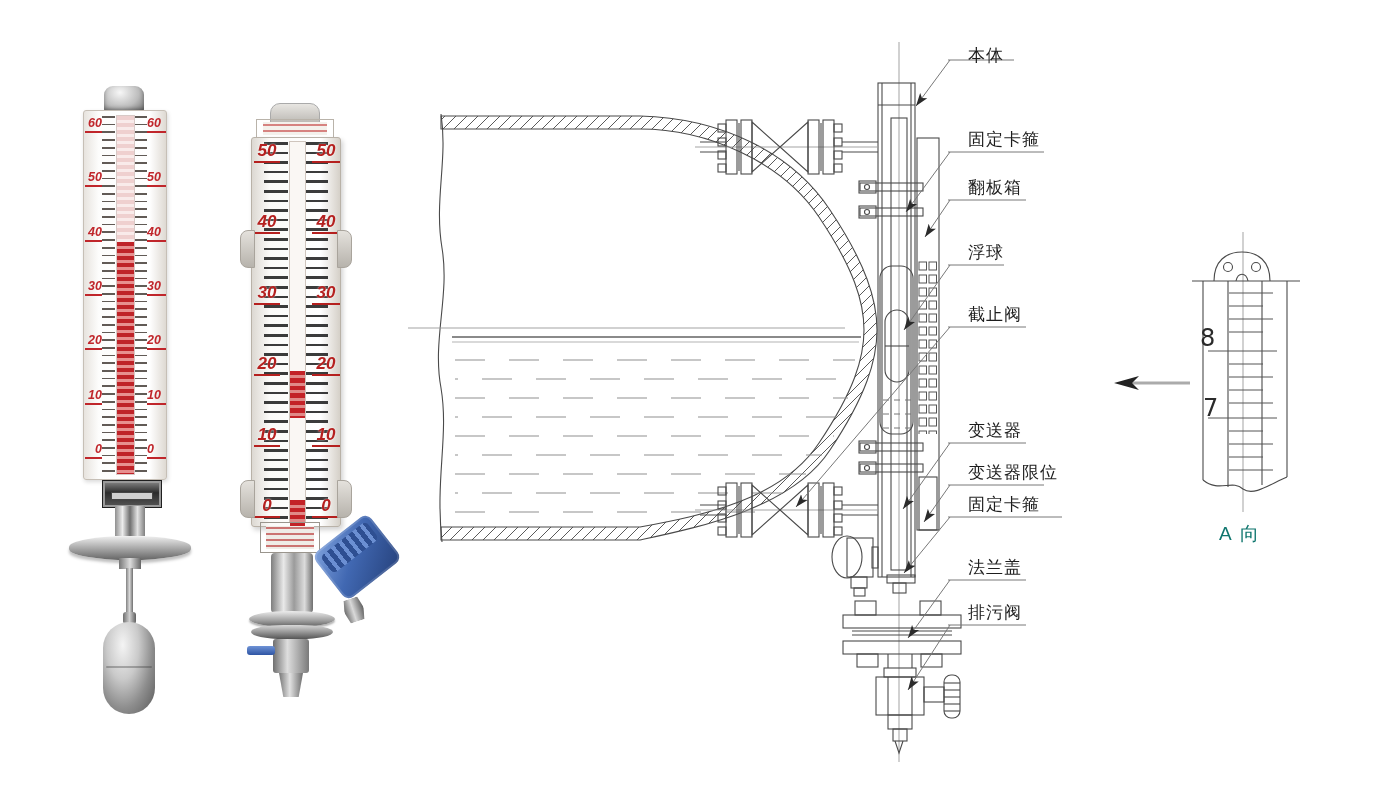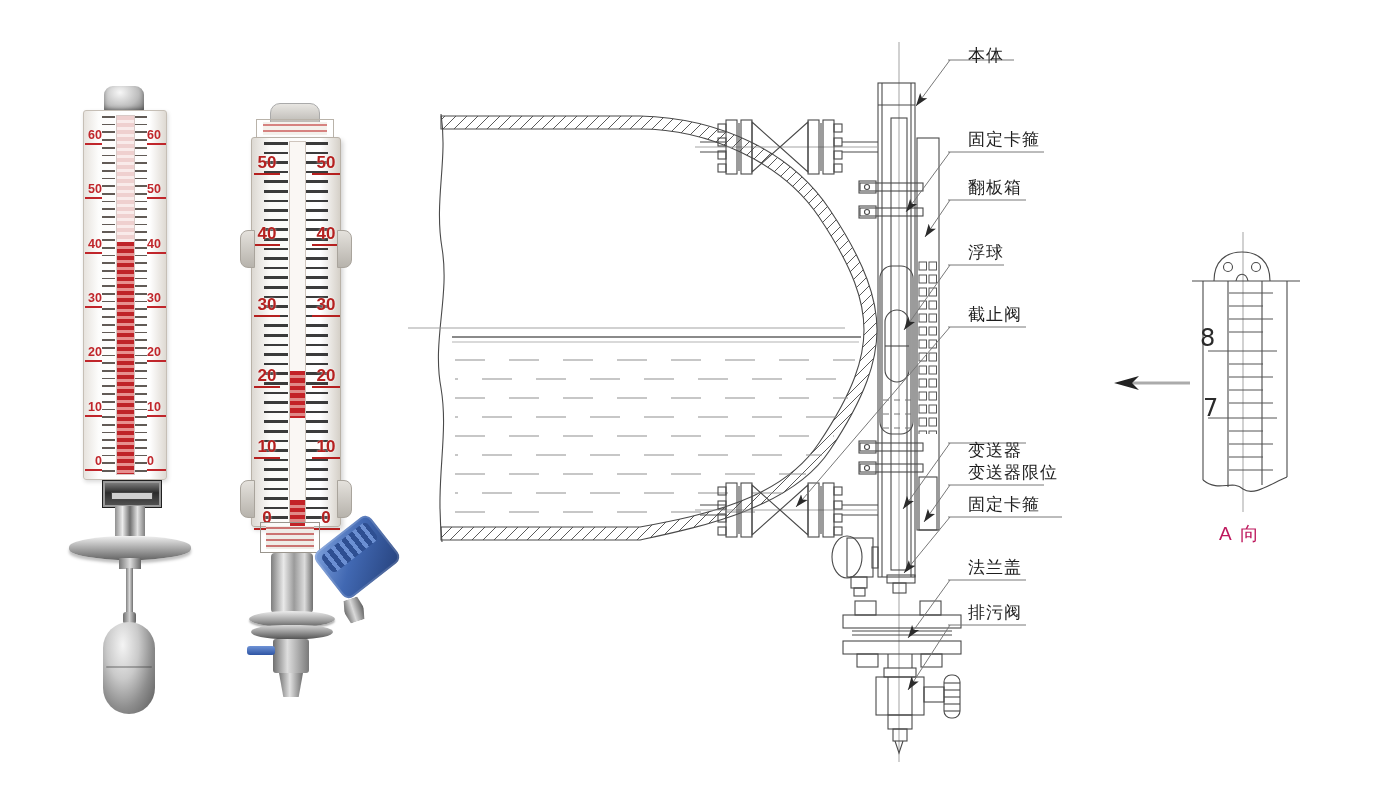--- a/index.html
+++ b/index.html
@@ -15,21 +15,21 @@
            background:linear-gradient(90deg,#e7e3de,#fdfdfc 18%,#ffffff 80%,#ded9d2);
            border:1px solid #c6bfb6;box-shadow:1px 2px 4px rgba(0,0,0,.15);}
   .g1-ticks{position:absolute;top:5px;bottom:5px;width:13px;opacity:.85;
             background:repeating-linear-gradient(180deg,#463e38 0 1.7px,transparent 1.7px 7.7px);}
   .g1-tl{left:18px;} .g1-tr{left:50px;}
   .g1-col{position:absolute;left:32px;top:4px;bottom:4px;width:17px;border:1px solid #d8c9c6;}
   .g1-pink{position:absolute;left:0;right:0;top:0;height:126px;
            background:repeating-linear-gradient(180deg,#efd0cf 0 4px,#f9ebea 4px 7px);}
   .g1-red{position:absolute;left:0;right:0;top:126px;bottom:0;
           background:repeating-linear-gradient(180deg,#bf2328 0 4.2px,#e7908f 4.2px 7px);}
-  .nums{position:absolute;top:12px;height:100%;}
+  .nums{position:absolute;top:0;height:100%;font-style:italic;}
   .g1-nl{left:1px;width:17px;text-align:right;}
   .g1-nr{left:63px;width:19px;text-align:left;}
   .g1num{position:absolute;left:0;width:100%;height:14px;line-height:13px;
          font-size:12.5px;font-weight:bold;color:#c0262b;border-bottom:2px solid #c0262b;}
   .g1-plate{position:absolute;left:40px;top:394px;width:58px;height:26px;border:1px solid #1f1f1f;
             background:linear-gradient(180deg,#8a8a8a,#2c2c2c 45%,#565656);
             box-shadow:inset 0 0 0 2px #9a9a9a;}
   .g1-plate:after{content:"";position:absolute;left:8px;top:11px;width:40px;height:6px;background:#cfcfcf;border:1px solid #444;}
   .g1-stem{position:absolute;left:53px;top:420px;width:30px;height:30px;
            background:linear-gradient(90deg,#8f8f8f,#ececec 25%,#6f6f6f 50%,#e2e2e2 75%,#7f7f7f);}
@@ -90,21 +90,21 @@
            background:linear-gradient(145deg,#7fa2dd,#4168b2 45%,#27437e);
            box-shadow:inset 0 0 0 2px rgba(255,255,255,.15);}
   .g2-trans:after{content:"";position:absolute;left:6px;top:6px;right:6px;height:22px;border-radius:5px;
            background:repeating-linear-gradient(90deg,#2e4f92 0 5px,#6b8fd2 5px 9px);}
   .g2-tnut{position:absolute;left:106px;top:500px;width:20px;height:24px;transform:rotate(-18deg);
            background:linear-gradient(90deg,#6a6a6a,#d9d9d9 45%,#5f5f5f);clip-path:polygon(15% 0,85% 0,100% 50%,85% 100%,15% 100%,0 50%);}
 
   
   .plabel{position:absolute;font-size:17px;color:#1d1d1d;letter-spacing:1px;white-space:nowrap;}
   .dnum{position:absolute;font-size:24px;color:#2a2a2a;font-family:"DejaVu Sans",sans-serif;}
-  .dcaption{position:absolute;font-size:19px;color:#be185d;letter-spacing:2px;}
+  .dcaption{position:absolute;font-size:19px;color:#0f766e;letter-spacing:2px;}
 
   svg.diagram{position:absolute;left:0;top:0;}
   svg .ln{stroke:#4a4a4a;fill:none;stroke-width:1.1;}
   svg .thin{stroke:#999;fill:none;stroke-width:0.9;}
   svg .lead{stroke:#787878;fill:none;stroke-width:1;}
 </style>
 </head>
 <body>
 
 <div class="stage">
@@ -411,21 +411,21 @@
       <line x1="1190" y1="383" x2="1126" y2="383" stroke="#ababab" stroke-width="3"></line>
       <polygon points="1114,383 1139,376 1132,383 1139,390" fill="#222"></polygon>
     </g>
   </svg>
 
   <div class="plabel" style="left:968px;top:36px;margin-top:8px;">本体</div>
   <div class="plabel" style="left:968px;top:128px;">固定卡箍</div>
   <div class="plabel" style="left:968px;top:176px;">翻板箱</div>
   <div class="plabel" style="left:968px;top:241px;">浮球</div>
   <div class="plabel" style="left:968px;top:303px;">截止阀</div>
-  <div class="plabel" style="left:968px;top:439px;font-family:Liberation Mono, monospace;">变送器</div>
+  <div class="plabel" style="left:968px;top:419px;font-family:Liberation Mono, monospace;">变送器</div>
   <div class="plabel" style="left:968px;top:461px;">变送器限位</div>
   <div class="plabel" style="left:968px;top:493px;">固定卡箍</div>
   <div class="plabel" style="left:968px;top:556px;">法兰盖</div>
   <div class="plabel" style="left:968px;top:601px;">排污阀</div>
 
   <div class="dnum" style="left:1200px;top:324px;">8</div>
   <div class="dnum" style="left:1203px;top:394px;">7</div>
   <div class="dcaption" style="left:1219px;top:521px;">A 向</div>
 </div>
 

